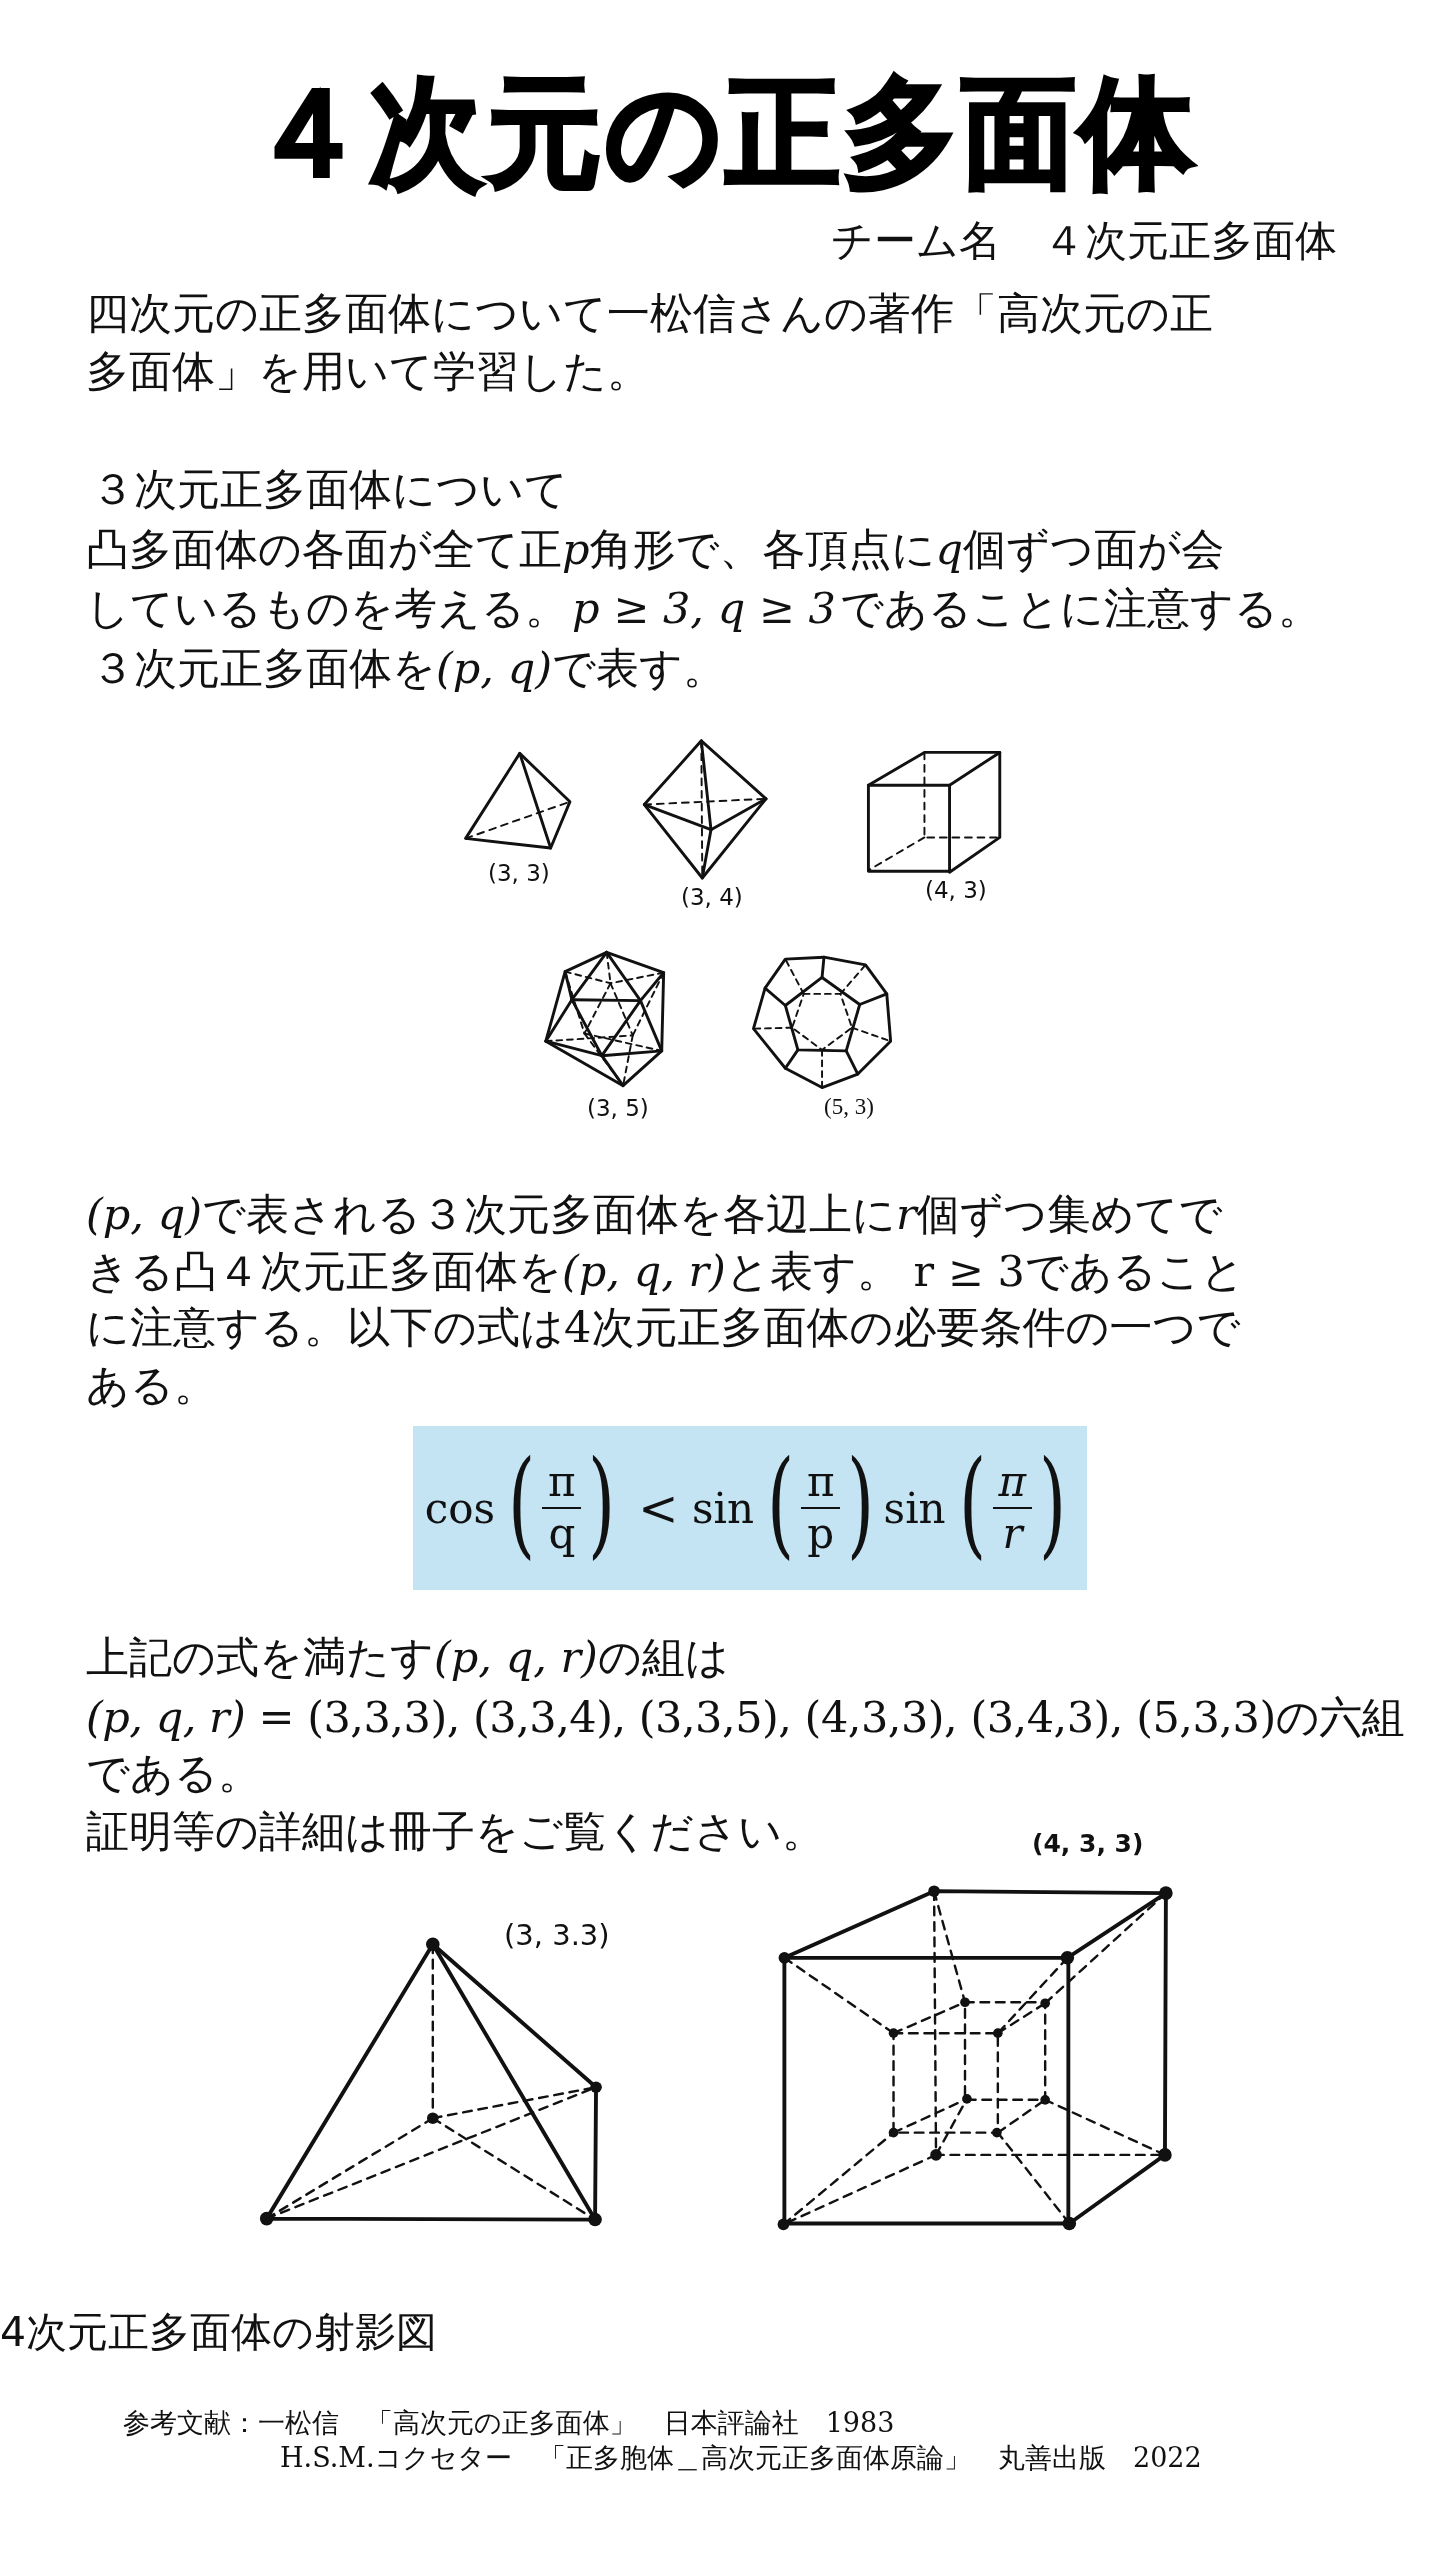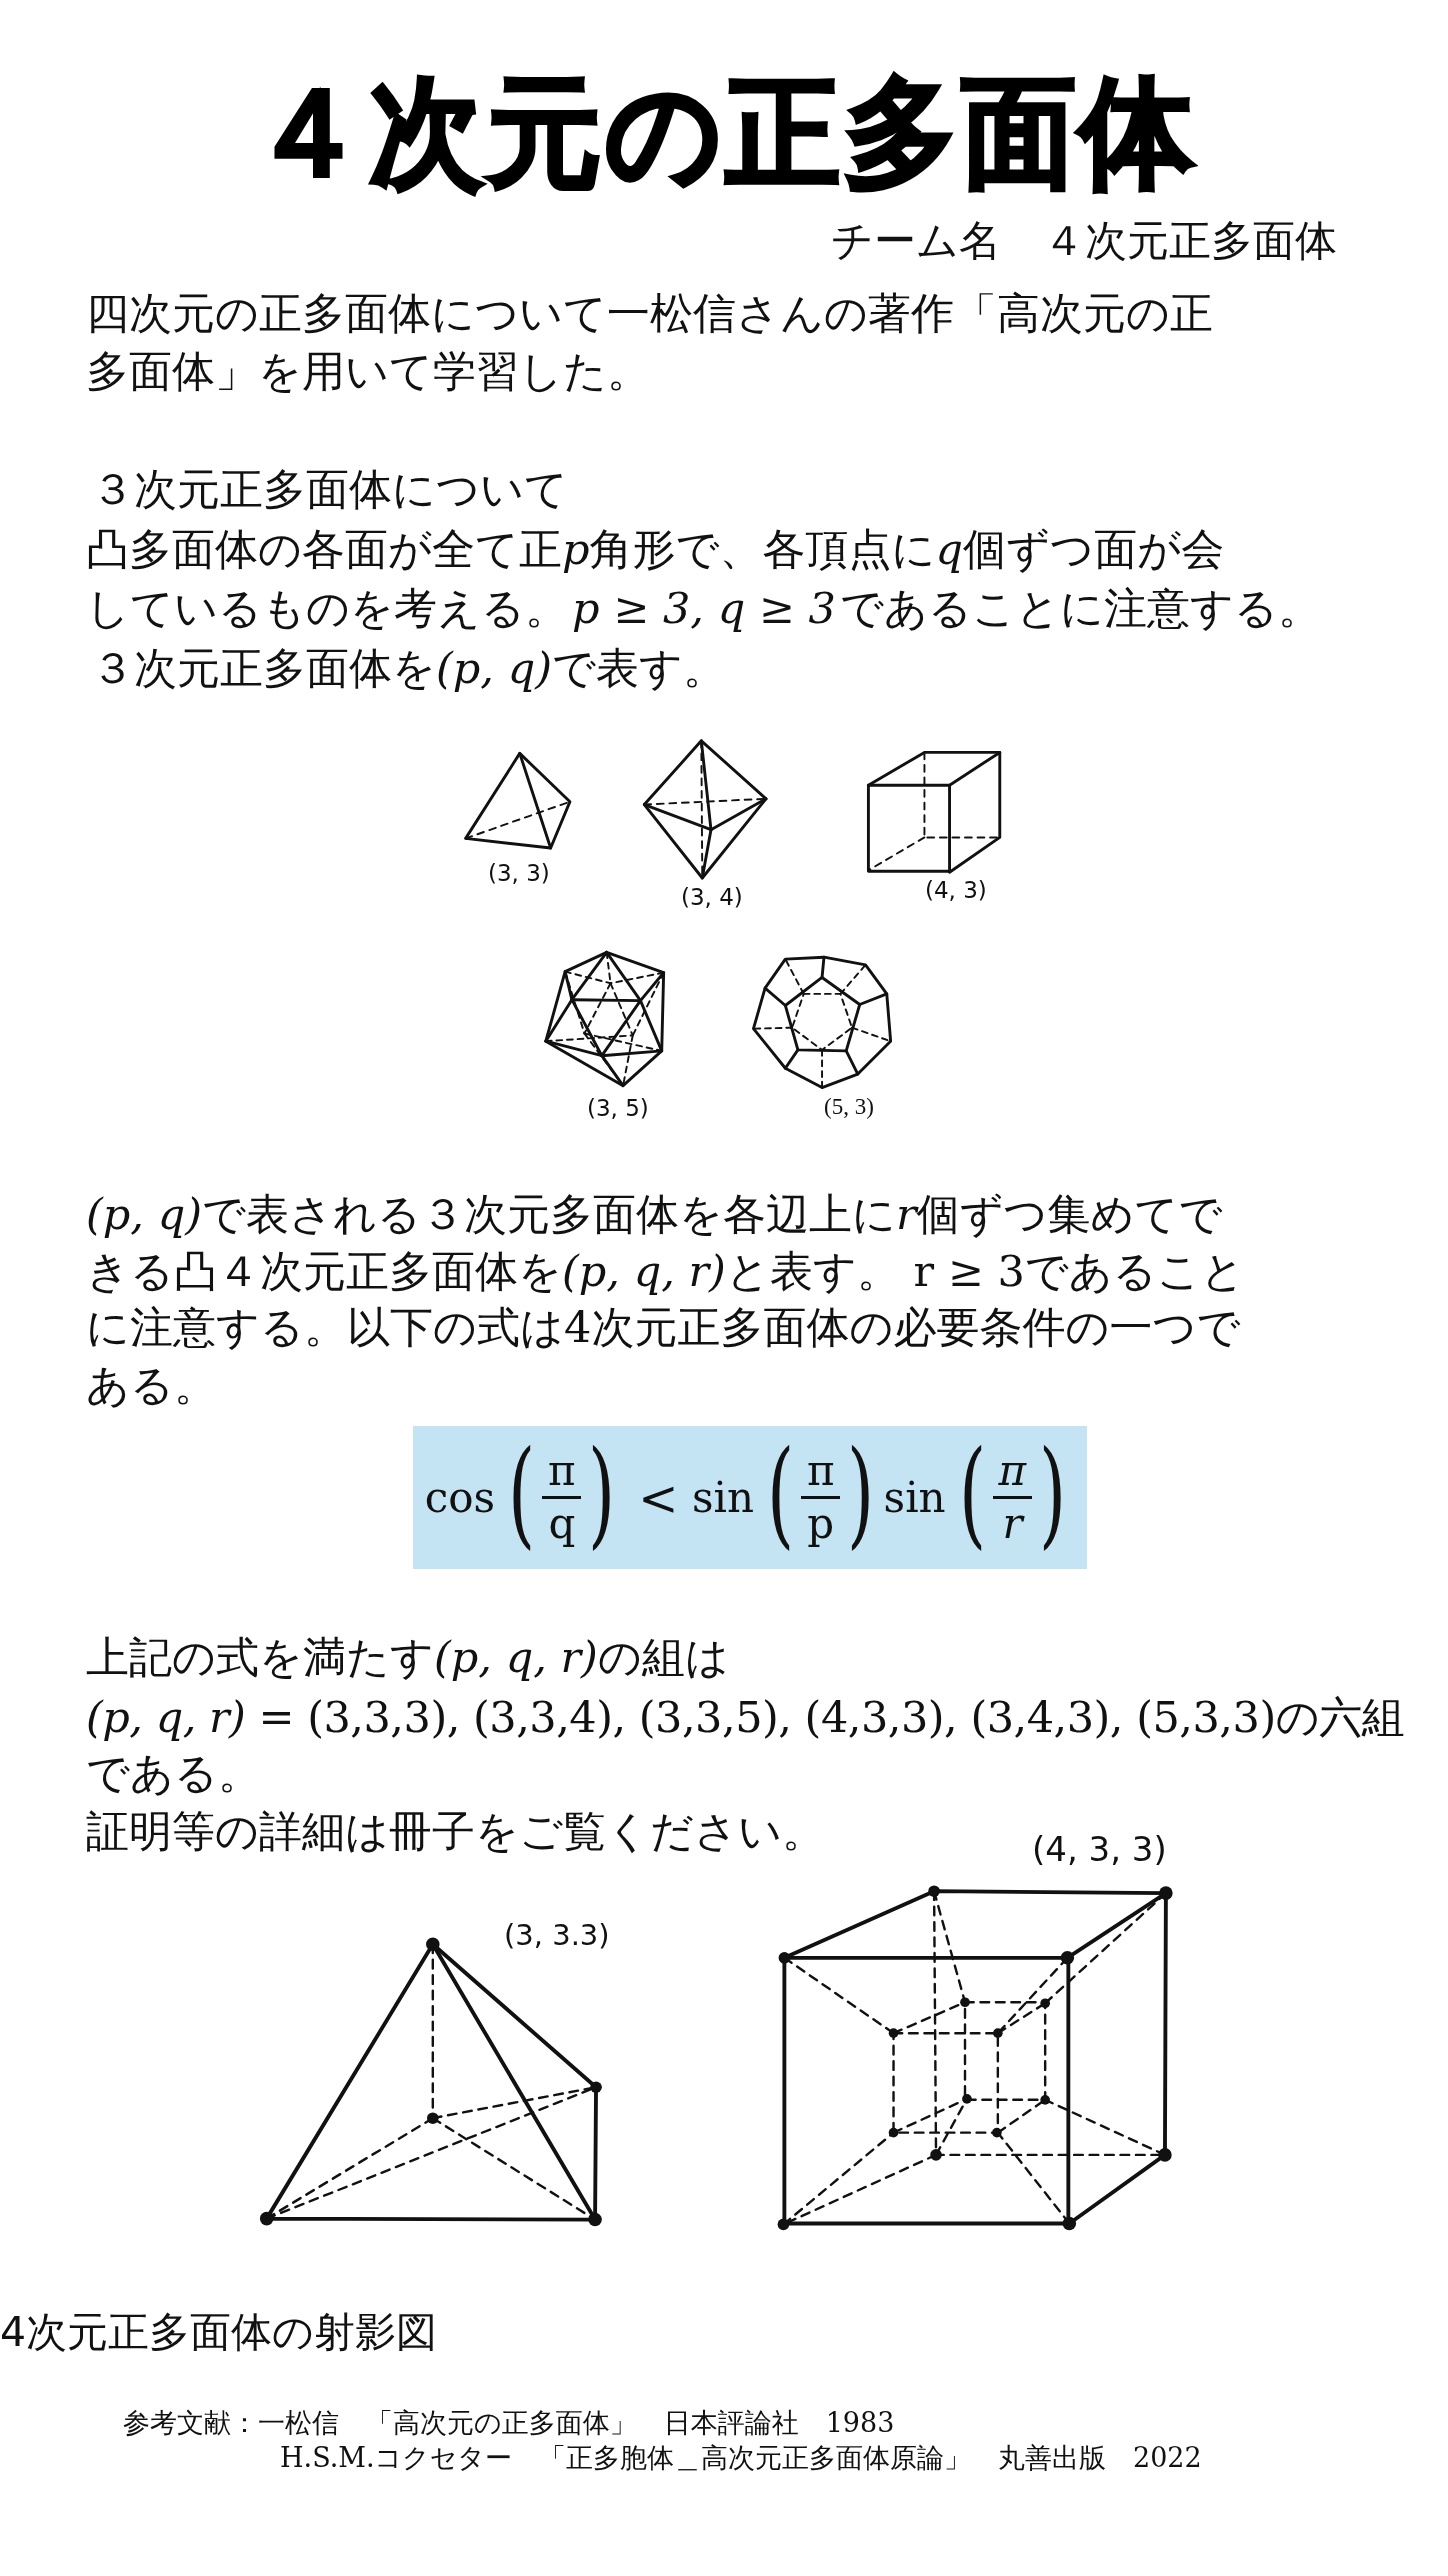--- a/index.html
+++ b/index.html
@@ -6,21 +6,21 @@
   body { width: 1449px; height: 2576px; position: relative; overflow: hidden;
          font-family: "DejaVu Serif", "Liberation Serif", serif; color: #111; }
   .abs { position: absolute; white-space: nowrap; }
   .title { left: 0; width: 1449px; top: 60px; text-align: center;
            font-family: "DejaVu Sans", "Liberation Sans", sans-serif; font-weight: 900;
            font-size: 114px; line-height: 145px; letter-spacing: 3.9px; color: #000;
            transform: scaleY(1.05); -webkit-text-stroke: 3.9px #000; }
   .team { right: 112px; top: 214px; font-size: 42px; line-height: 54px; }
   .body { left: 86px; font-size: 43px; line-height: 58px; }
   .math { font-style: italic; font-family: "DejaVu Serif", "Liberation Serif", serif; }
-  .formula-box { position: absolute; left: 413px; top: 1426px; width: 674px; height: 143px;
+  .formula-box { position: absolute; left: 413px; top: 1426px; width: 674px; height: 164px;
                  background: #c4e4f4; display: flex; align-items: center; justify-content: center; }
   .formula { display: flex; align-items: center; font-family: "DejaVu Serif", "Liberation Serif", serif;
              font-size: 42px; color: #111; }
   .paren { font-size: 116px; line-height: 116px; font-weight: 200; transform: scaleX(0.6);
            display: inline-block; margin-top: -9.7px; }
   .frac { display: inline-flex; flex-direction: column; align-items: center; margin: 0 -1.9px; }
   .frac .num { font-size: 42px; line-height: 50px; }
   .frac .bar { width: 39px; height: 2.9px; background: #111; }
   .frac .den { font-size: 42px; line-height: 50px; }
   .op { margin: 0 13.5px; font-size: 48px; }
@@ -235,19 +235,19 @@
 <div class="abs body" style="top:1628px">
   <span>上記の式を満たす</span><span class="math">(p, q, r)</span><span>の組は</span>
 </div>
 <div class="abs body" style="top:1688px; letter-spacing:-0.5px">
   <span class="math">(p, q, r)</span><span> = (3,3,3), (3,3,4), (3,3,5), (4,3,3), (3,4,3), (5,3,3)</span><span>の六組</span>
 </div>
 <div class="abs body" style="top:1744px">である。</div>
 <div class="abs body" style="top:1802px">証明等の詳細は冊子をご覧ください。</div>
 
 <div class="abs" style="left:504px; top:1918px; font-size:29px; font-family:'DejaVu Sans',sans-serif;">(3, 3.3)</div>
-<div class="abs" style="left:1032px; top:1829px; font-size:34px; font-family:'DejaVu Sans',sans-serif;">(4, 3, 3)</div>
+<div class="abs" style="left:1032px; top:1829px; font-size:25px; font-family:'DejaVu Sans',sans-serif;font-weight:bold;">(4, 3, 3)</div>
 
 <div class="abs caption">4次元正多面体の射影図</div>
 
 <div class="abs ref" style="left:123px; top:2405px">参考文献：一松信　「高次元の正多面体」　日本評論社　1983</div>
 <div class="abs ref" style="left:280px; top:2440px">H.S.M.コクセター　「正多胞体＿高次元正多面体原論」　丸善出版　2022</div>
 
 
 </body></html>

